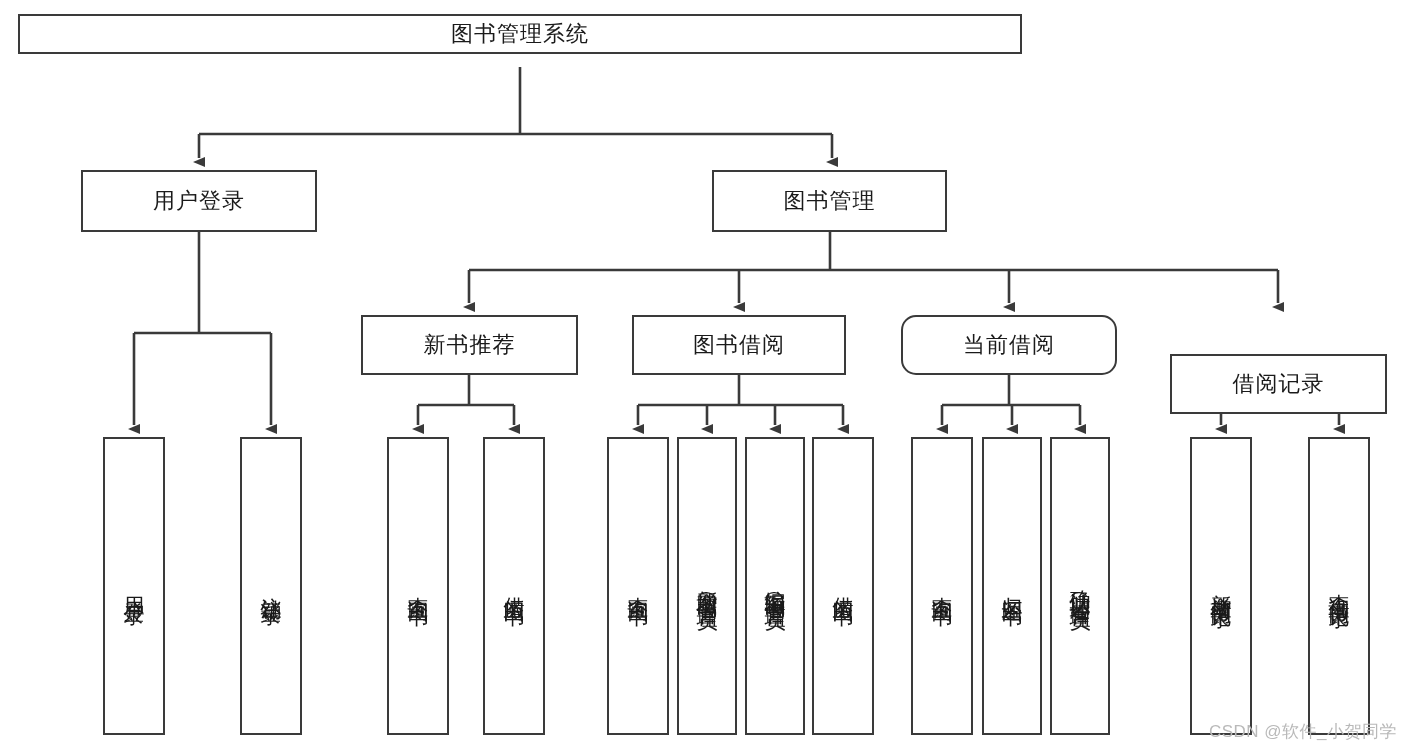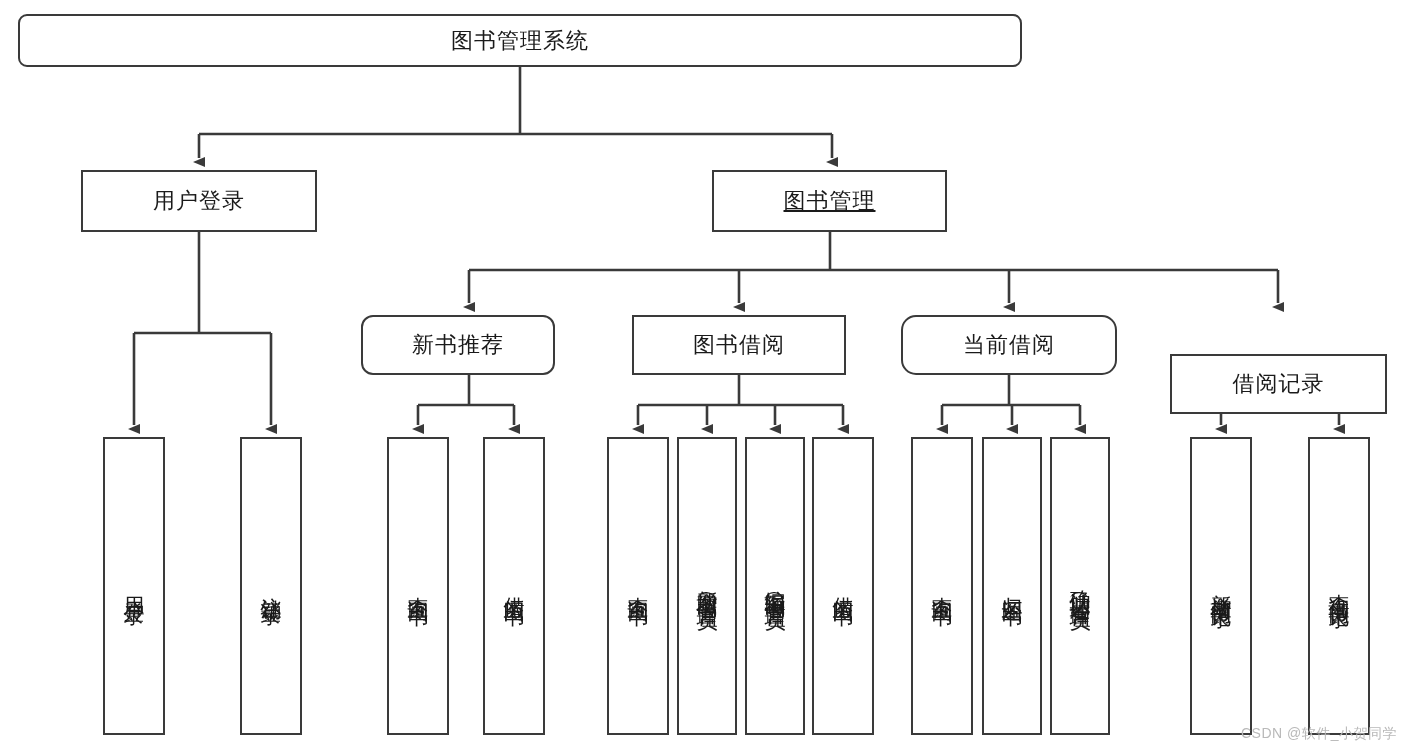--- a/index.html
+++ b/index.html
@@ -59,21 +59,21 @@
     stroke-width: 2.6;
     fill: none;
   }
   .arrow-head {
     fill: #3a3a3a;
   }
   #watermark {
     position: absolute;
     right: 8px;
     bottom: 4px;
-    font-size: 14px;
+    font-size: 17px;
     color: #b9b9b9;
     letter-spacing: 0.5px;
     user-select: none;
     white-space: nowrap;
     text-align: right;
   }
 </style>
 </head>
 <body>
 
@@ -123,32 +123,32 @@
     <path class="edge-line" d="M942,405 L942,425" marker-end="url(#arrow)"></path>
     <path class="edge-line" d="M1012,405 L1012,425" marker-end="url(#arrow)"></path>
     <path class="edge-line" d="M1080,405 L1080,425" marker-end="url(#arrow)"></path>
 
     <path class="edge-line" d="M1278,375 L1278,405"></path>
     <path class="edge-line" d="M1221,405 L1339,405"></path>
     <path class="edge-line" d="M1221,405 L1221,425" marker-end="url(#arrow)"></path>
     <path class="edge-line" d="M1339,405 L1339,425" marker-end="url(#arrow)"></path>
   </svg>
 
-  <div class="node" id="root-node" style="left: 18px; top: 14px; width: 1004px; height: 53px; border-radius: 9px;">
+  <div class="node" id="root-node" style="left: 18px; top: 14px; width: 1004px; height: 40px;">
     <span class="node-label">图书管理系统</span>
   </div>
 
   <div class="node" id="l2-0" style="left: 81px; top: 170px; width: 236px; height: 62px;">
     <span class="node-label">用户登录</span>
   </div>
-  <div class="node" id="l2-1" style="left: 712px; top: 170px; width: 235px; height: 62px; text-decoration: underline;">
+  <div class="node" id="l2-1" style="left: 712px; top: 170px; width: 235px; height: 62px;">
     <span class="node-label">图书管理</span>
   </div>
 
-  <div class="node" id="l3-0" style="left: 361px; top: 315px; width: 194px; height: 60px; border-radius: 12px;">
+  <div class="node" id="l3-0" style="left: 361px; top: 315px; width: 217px; height: 60px;">
     <span class="node-label">新书推荐</span>
   </div>
   <div class="node" id="l3-1" style="left: 632px; top: 315px; width: 214px; height: 60px; text-align: right;">
     <span class="node-label">图书借阅</span>
   </div>
   <div class="node" id="l3-2" style="left: 901px; top: 315px; width: 216px; height: 60px; border-radius: 15px;">
     <span class="node-label">当前借阅</span>
   </div>
   <div class="node" id="l3-3" style="left: 1170px; top: 315px; width: 217px; height: 60px; margin-top: 39px;">
     <span class="node-label">借阅记录</span>

